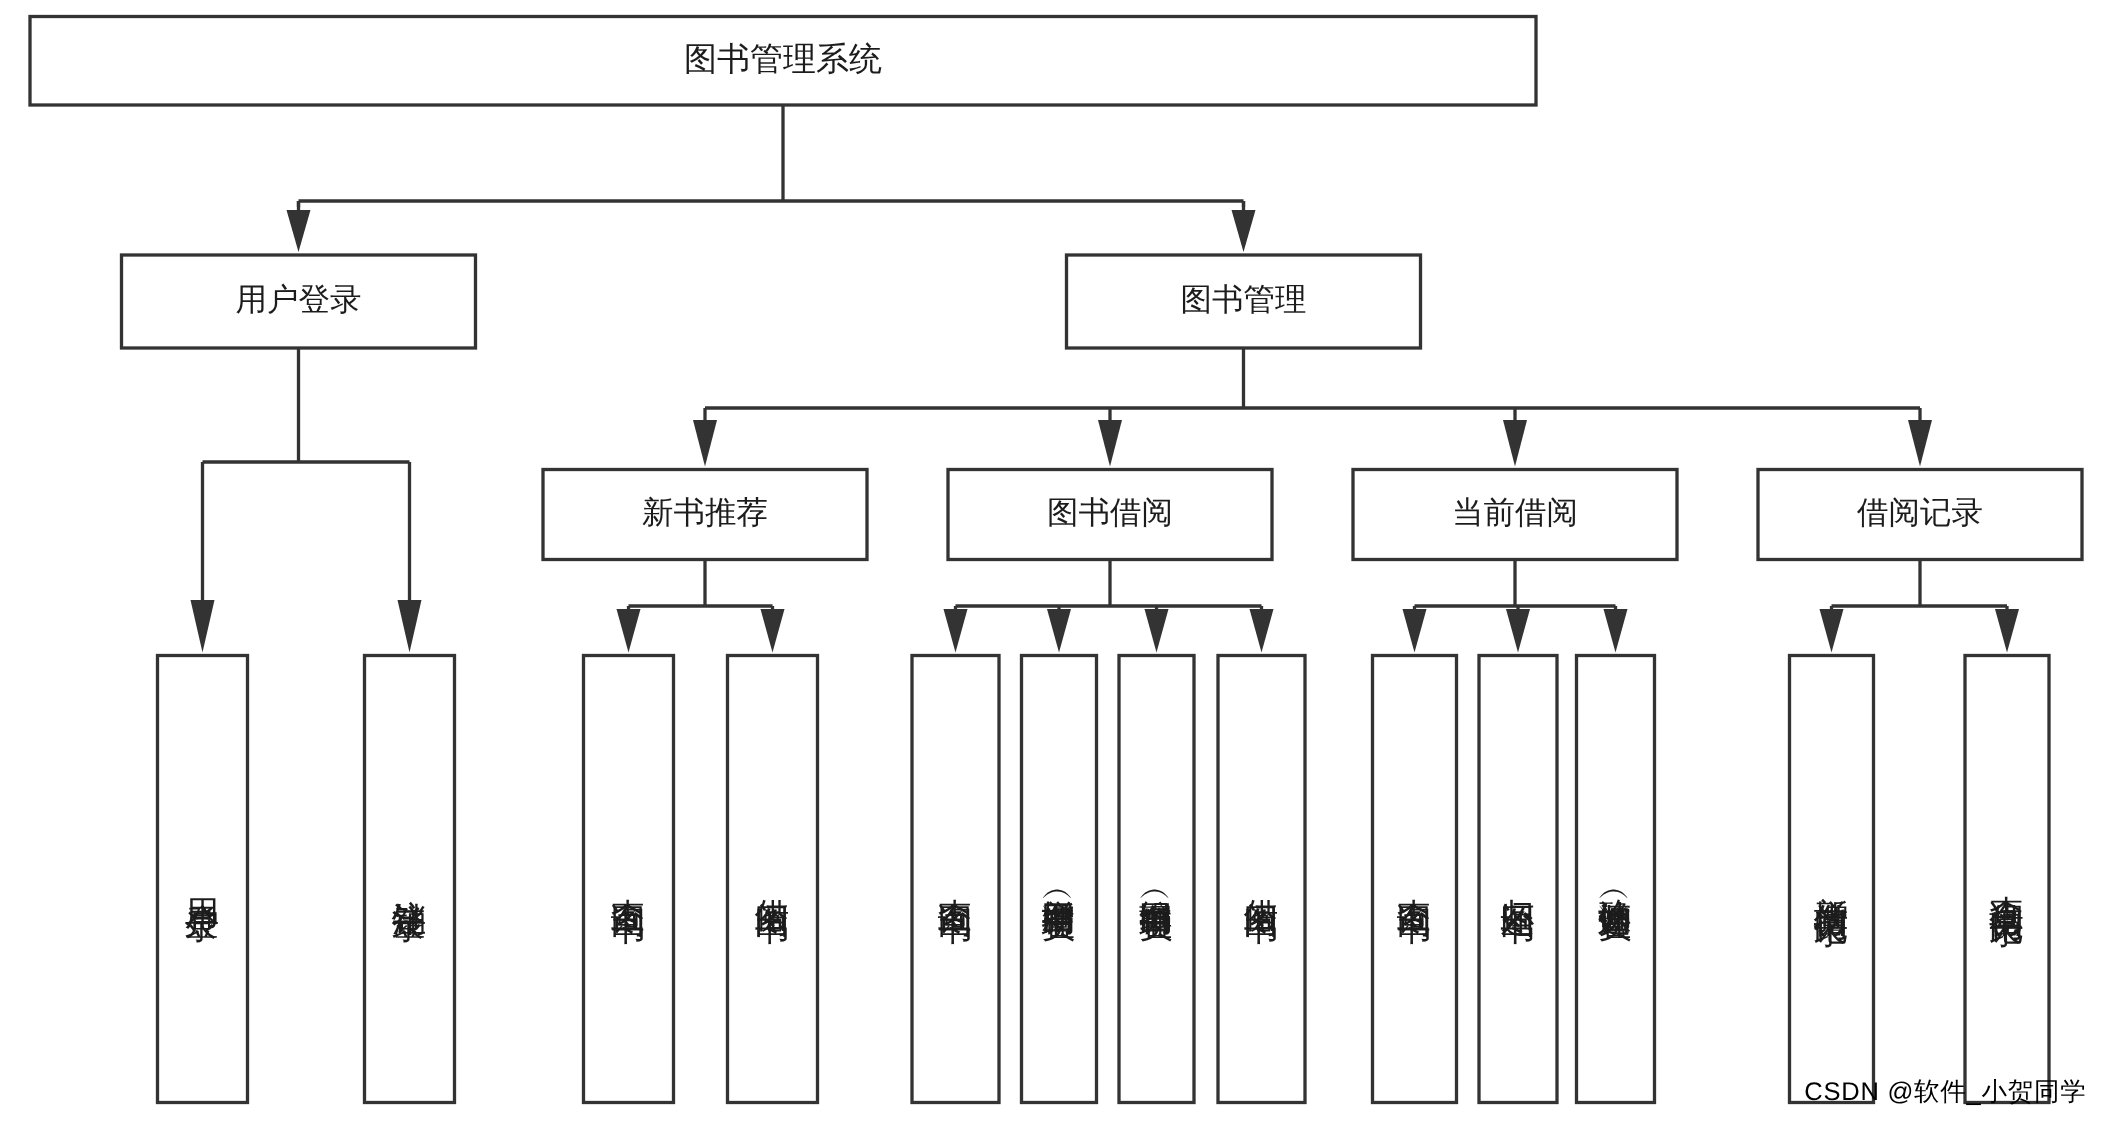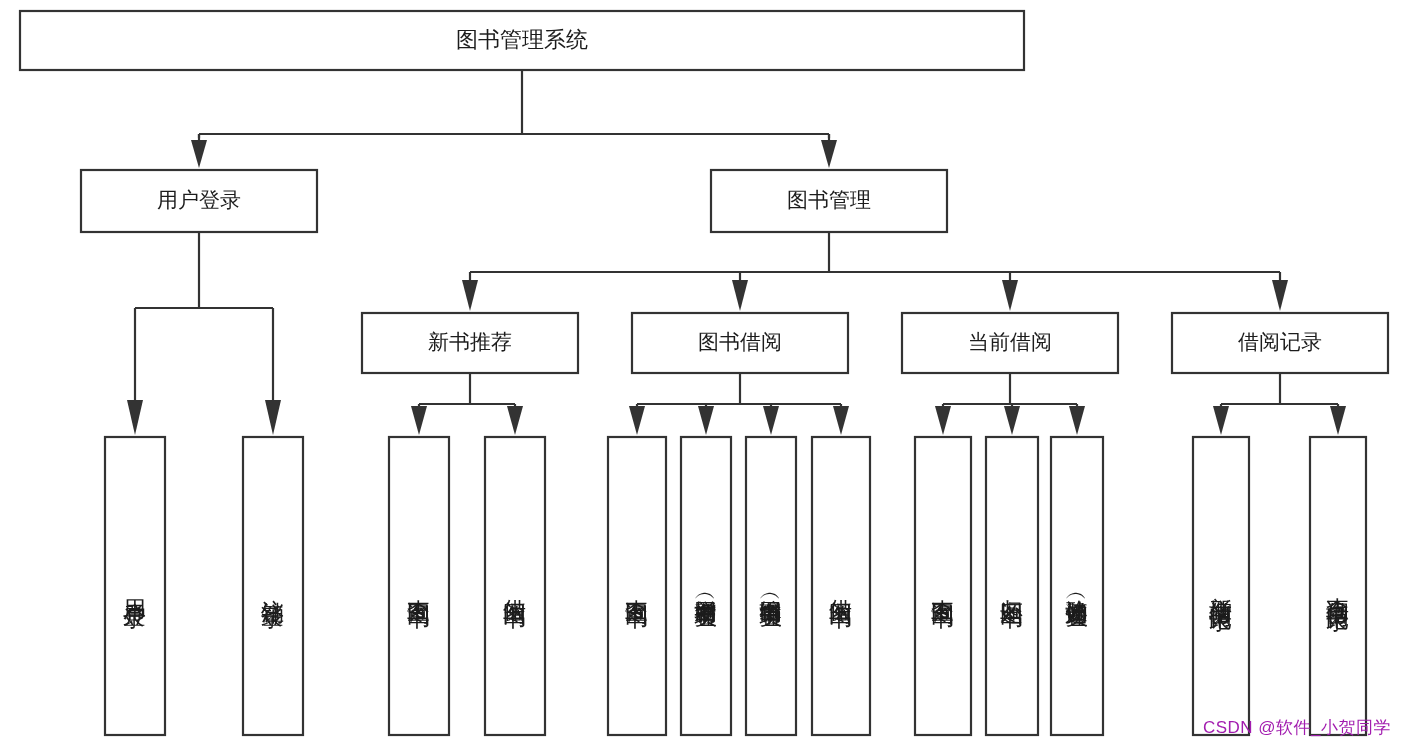--- a/index.html
+++ b/index.html
@@ -69,21 +69,21 @@
     justify-content: center;
     white-space: nowrap;
     pointer-events: none;
   }
   .watermark {
     position: absolute;
     right: 14px;
     bottom: 8px;
     font-family: "Liberation Sans", "DejaVu Sans", sans-serif;
     font-size: 17px;
-    color: #a21caf;
+    color: #000000;
     letter-spacing: 0.5px;
     white-space: nowrap;
   }
 </style>
 </head>
 <body>
 
 <div id="diagram-root">
 
   <svg class="diagram-canvas" viewBox="0 0 1405 747">

